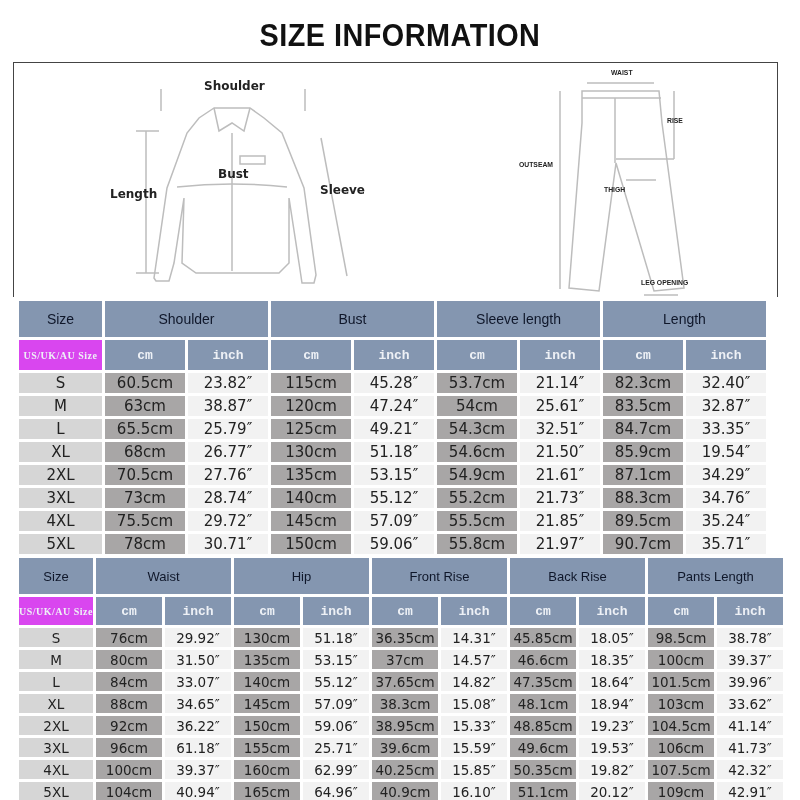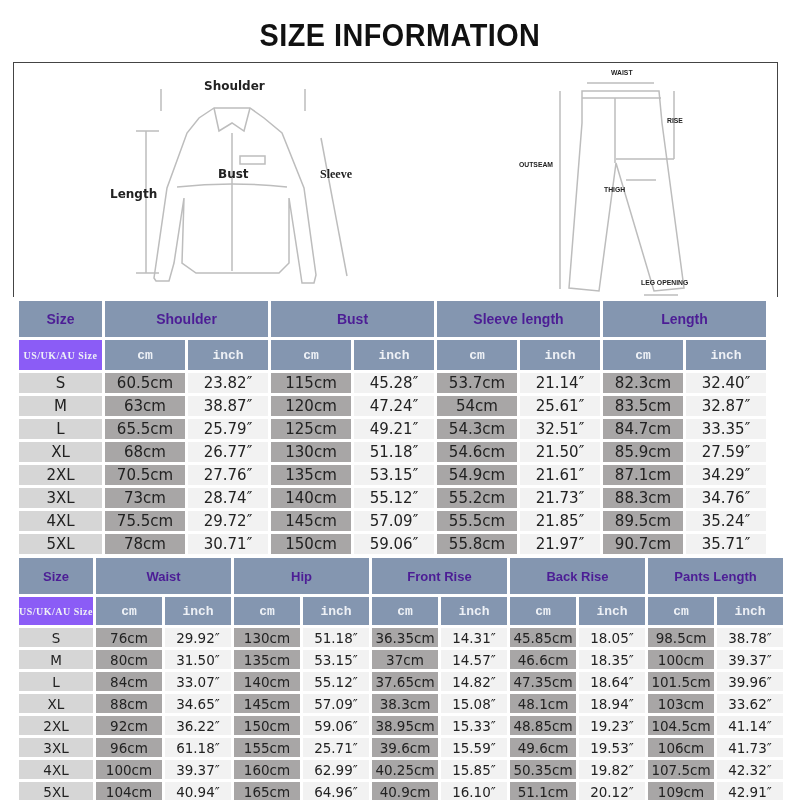--- a/index.html
+++ b/index.html
@@ -6,23 +6,23 @@
   body { width:800px; height:800px; position:relative; overflow:hidden; font-family:"Liberation Sans", sans-serif; }
   .title { position:absolute; left:0; top:18px; width:800px; text-align:center; font-family:"Liberation Sans", sans-serif; font-weight:bold; font-size:31px; letter-spacing:0.5px; color:#111; transform:scaleX(0.93); }
   .diagram-box { position:absolute; left:13px; top:62px; width:765px; height:235px; border:1px solid #444; border-bottom:none; box-sizing:border-box; background:#fff; }
   .diagram-box svg { position:absolute; left:0; top:0; }
   .dlabel { position:absolute; font-family:"DejaVu Sans", sans-serif; font-weight:bold; color:#222; white-space:nowrap; }
   .shirt-lbl { font-size:12px; }
   .pant-lbl { font-size:8px; font-family:"Liberation Sans", sans-serif; transform:scaleX(0.85); transform-origin:left; }
 
   table.size-table { position:absolute; border-collapse:separate; border-spacing:3px; table-layout:fixed; }
   table.size-table td, table.size-table th { padding:0; text-align:center; vertical-align:middle; overflow:hidden; white-space:nowrap; }
-  th.grp { background:#8496b0; color:#4c1d95; font-family:"Liberation Sans", sans-serif; font-weight:bold; font-size:14px; }
+  th.grp { background:#8496b0; color:#0f172a; font-family:"Liberation Sans", sans-serif; font-weight:normal; font-size:14px; }
   th.sub { background:#8496b0; color:#eef1f6; font-family:"Liberation Mono", monospace; font-weight:bold; font-size:13px; }
-  th.sizelbl { background:#8b5cf6; color:#eef1f6; font-family:"Liberation Serif", serif; font-weight:bold; font-size:10px; line-height:11px; letter-spacing:0.5px; }
+  th.sizelbl { background:#d946ef; color:#eef1f6; font-family:"Liberation Serif", serif; font-weight:bold; font-size:10px; line-height:11px; letter-spacing:0.5px; }
   td.size { background:#d6d6d6; color:#222; font-size:15px; font-family:"DejaVu Sans", sans-serif; }
   td.cm { background:#a8a6a6; color:#222; font-size:15px; font-family:"DejaVu Sans", sans-serif; }
   td.inch { background:#f2f2f2; color:#222; font-size:15px; font-family:"DejaVu Sans", sans-serif; }
   #top-table { left:16px; top:298px; }
   #bottom-table { left:16px; top:555px; }
   #top-table td, #top-table th.sub, #top-table th.sizelbl { height:20px; }
   #top-table th.grp { height:36px; }
   #top-table th.sub, #top-table th.sizelbl { height:30px; }
   #bottom-table td { height:19px; }
   #bottom-table th.grp { height:36px; }
@@ -59,21 +59,21 @@
       <line x1="660" y1="28" x2="660" y2="96"></line>
       <line x1="602" y1="96" x2="660" y2="96"></line>
       <line x1="573" y1="20" x2="640" y2="20"></line>
       <line x1="612" y1="117" x2="642" y2="117"></line>
       <line x1="630" y1="232" x2="664" y2="232"></line>
     </g>
   </svg>
   <span class="dlabel shirt-lbl" style="left:190px;top:16px;">Shoulder</span>
   <span class="dlabel shirt-lbl" style="left:204px;top:104px;">Bust</span>
   <span class="dlabel shirt-lbl" style="left:96px;top:124px;">Length</span>
-  <span class="dlabel shirt-lbl" style="left:306px;top:104px;font-family:Liberation Serif, serif;">Sleeve</span>
+  <span class="dlabel shirt-lbl" style="left:306px;top:120px;">Sleeve</span>
   <span class="dlabel pant-lbl" style="left:597px;top:5px;">WAIST</span>
   <span class="dlabel pant-lbl" style="left:653px;top:53px;">RISE</span>
   <span class="dlabel pant-lbl" style="left:505px;top:97px;">OUTSEAM</span>
   <span class="dlabel pant-lbl" style="left:590px;top:122px;">THIGH</span>
   <span class="dlabel pant-lbl" style="left:627px;top:215px;">LEG OPENING</span>
 </div>
 
 <table class="size-table" id="top-table">
   <colgroup>
     <col style="width:83px">
@@ -142,21 +142,21 @@
       </tr>
       <tr>
         <td class="size">XL</td>
         <td class="cm">68cm</td>
         <td class="inch">26.77″</td>
         <td class="cm">130cm</td>
         <td class="inch">51.18″</td>
         <td class="cm">54.6cm</td>
         <td class="inch">21.50″</td>
         <td class="cm">85.9cm</td>
-        <td class="inch">27.59″</td>
+        <td class="inch">19.54″</td>
       </tr>
       <tr>
         <td class="size">2XL</td>
         <td class="cm">70.5cm</td>
         <td class="inch">27.76″</td>
         <td class="cm">135cm</td>
         <td class="inch">53.15″</td>
         <td class="cm">54.9cm</td>
         <td class="inch">21.61″</td>
         <td class="cm">87.1cm</td>

